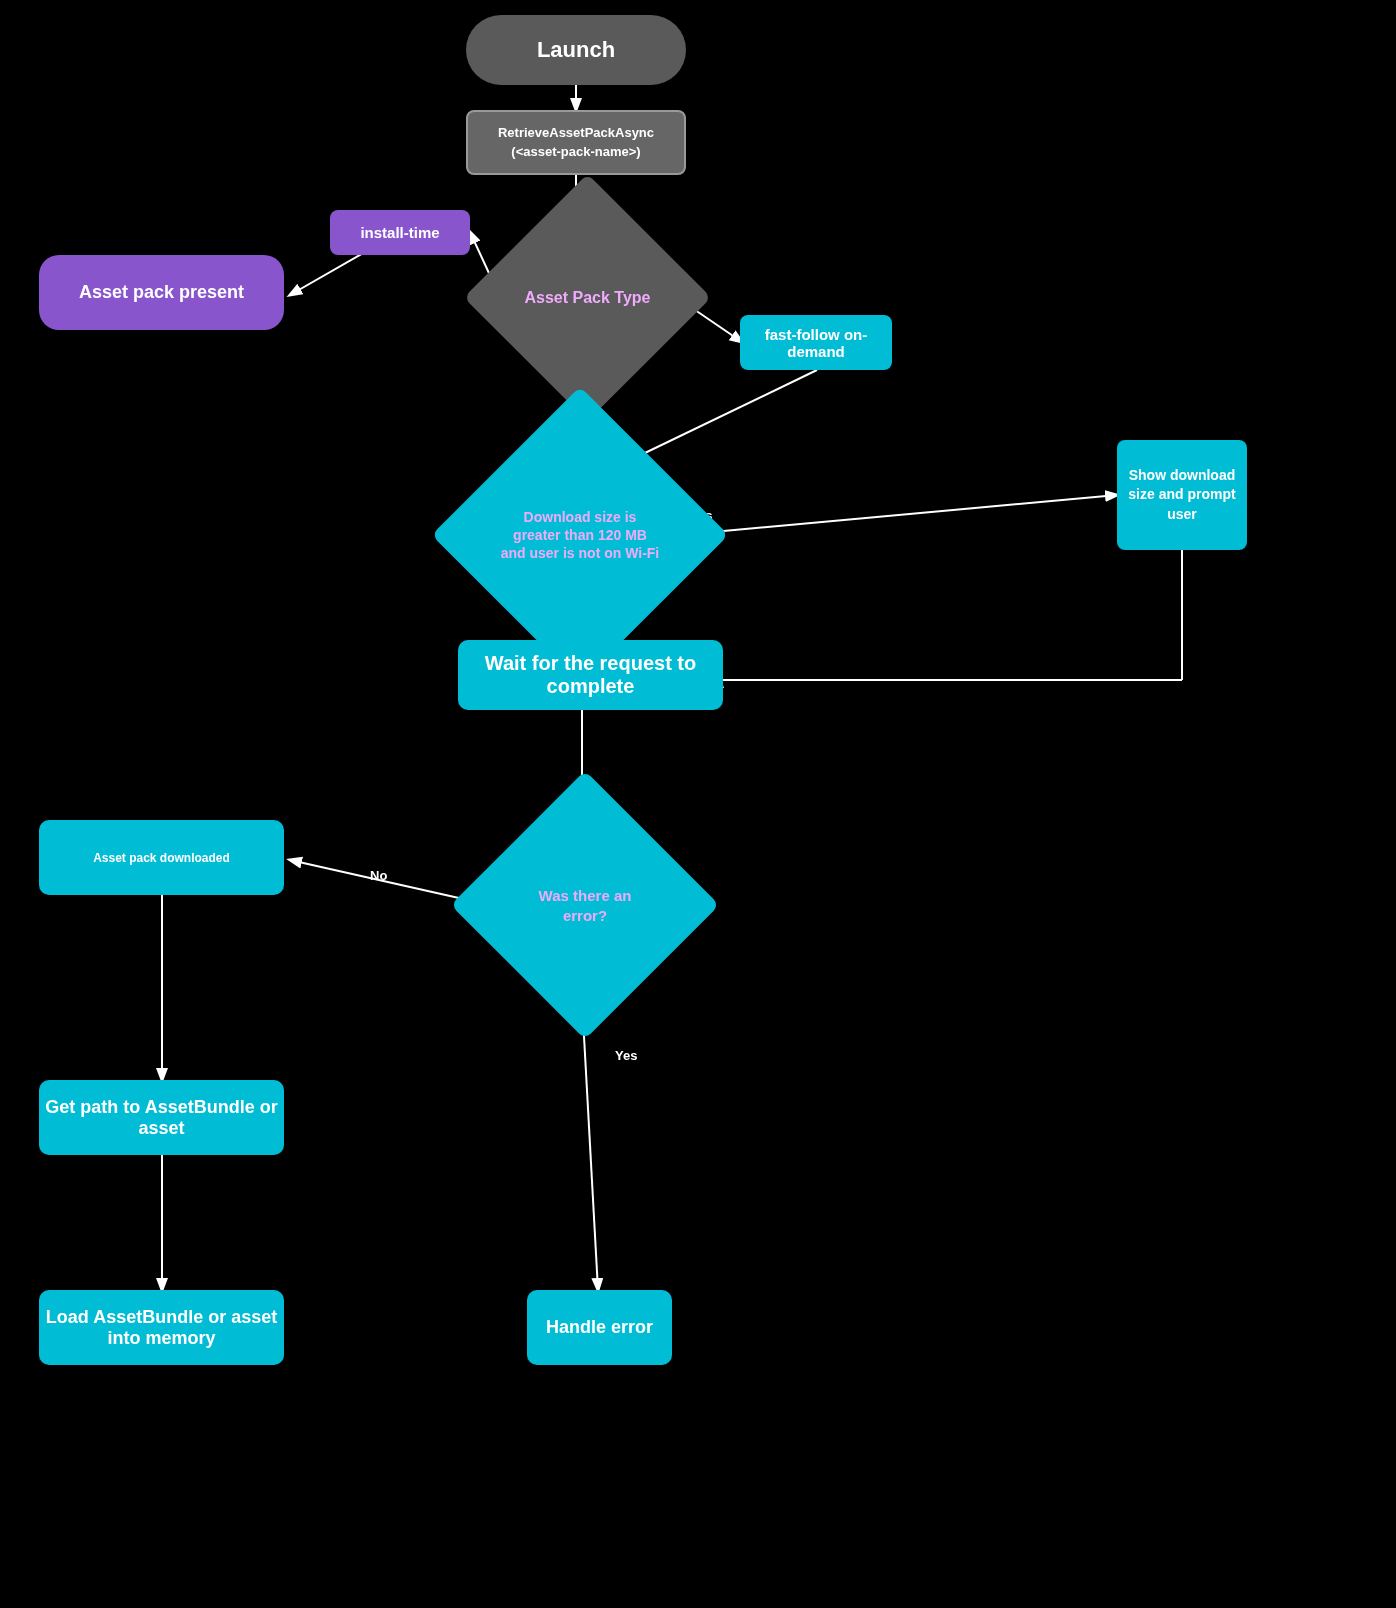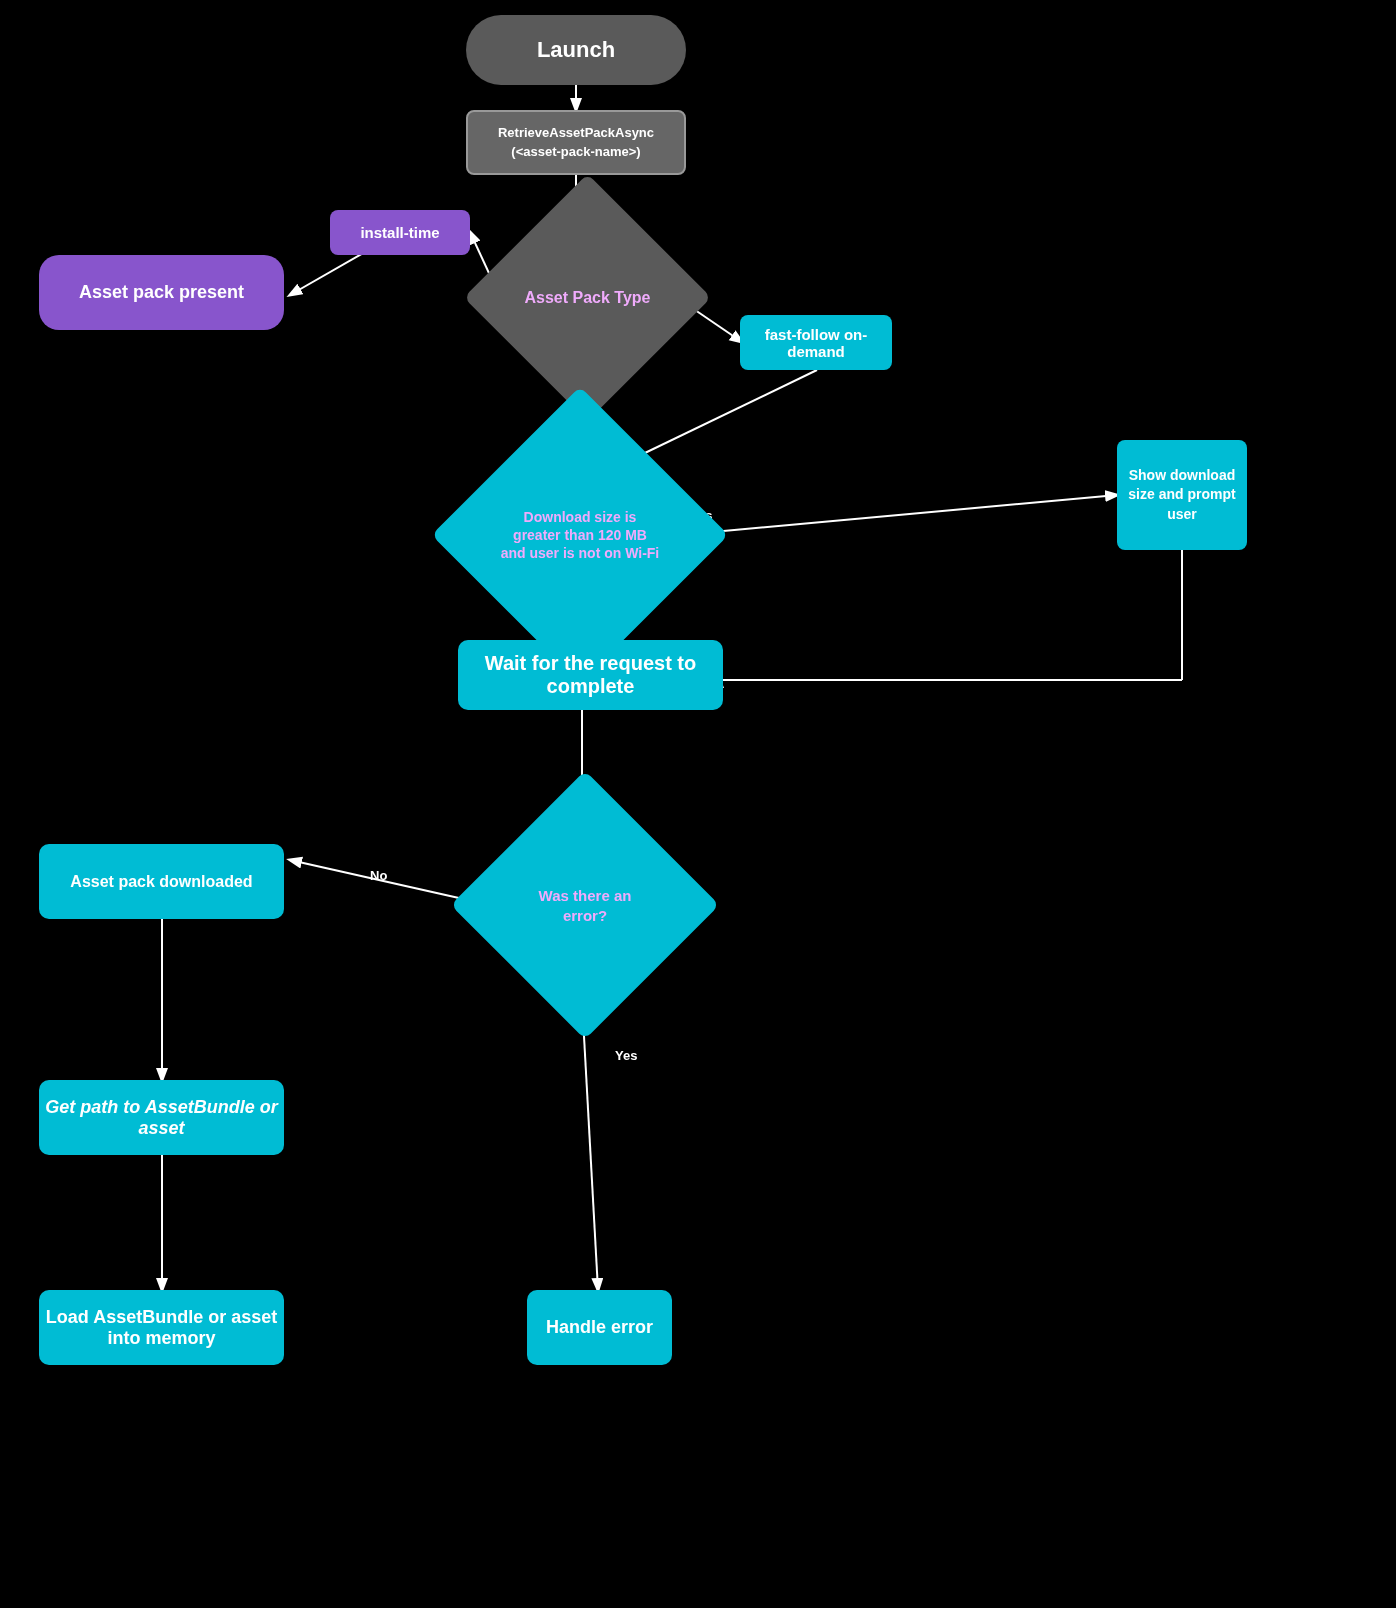--- a/index.html
+++ b/index.html
@@ -99,35 +99,33 @@
       left: 449px;
       top: 640px;
       margin-left: 9px;
     }
 
     .node-asset-downloaded {
       background: #00bcd4;
       border-radius: 10px;
       width: 245px;
       height: 75px;
-      font-size: 16px;
+      font-size: 12px;
       left: 39px;
       top: 820px;
-      margin-top: 24px;
     }
 
     .node-get-path {
       background: #00bcd4;
       border-radius: 10px;
       width: 245px;
       height: 75px;
       font-size: 18px;
       left: 39px;
       top: 1080px;
-      font-style: italic;
     }
 
     .node-load-asset {
       background: #00bcd4;
       border-radius: 10px;
       width: 245px;
       height: 75px;
       font-size: 18px;
       left: 39px;
       top: 1290px;

